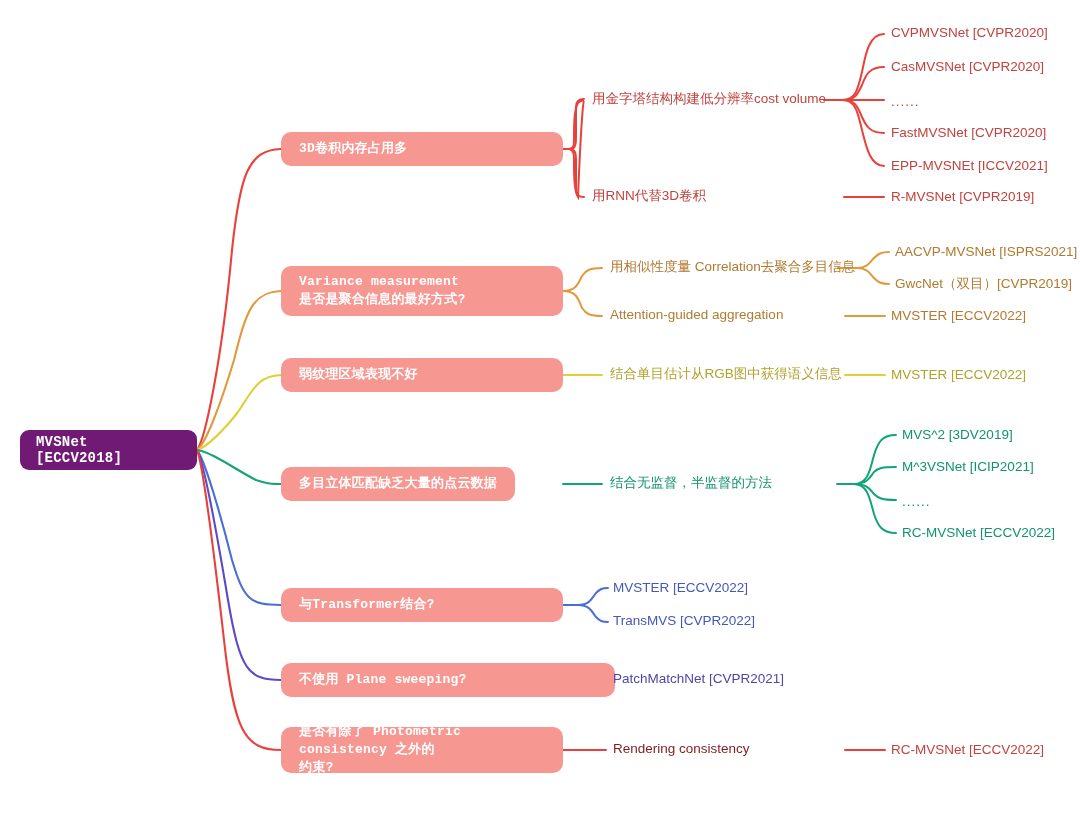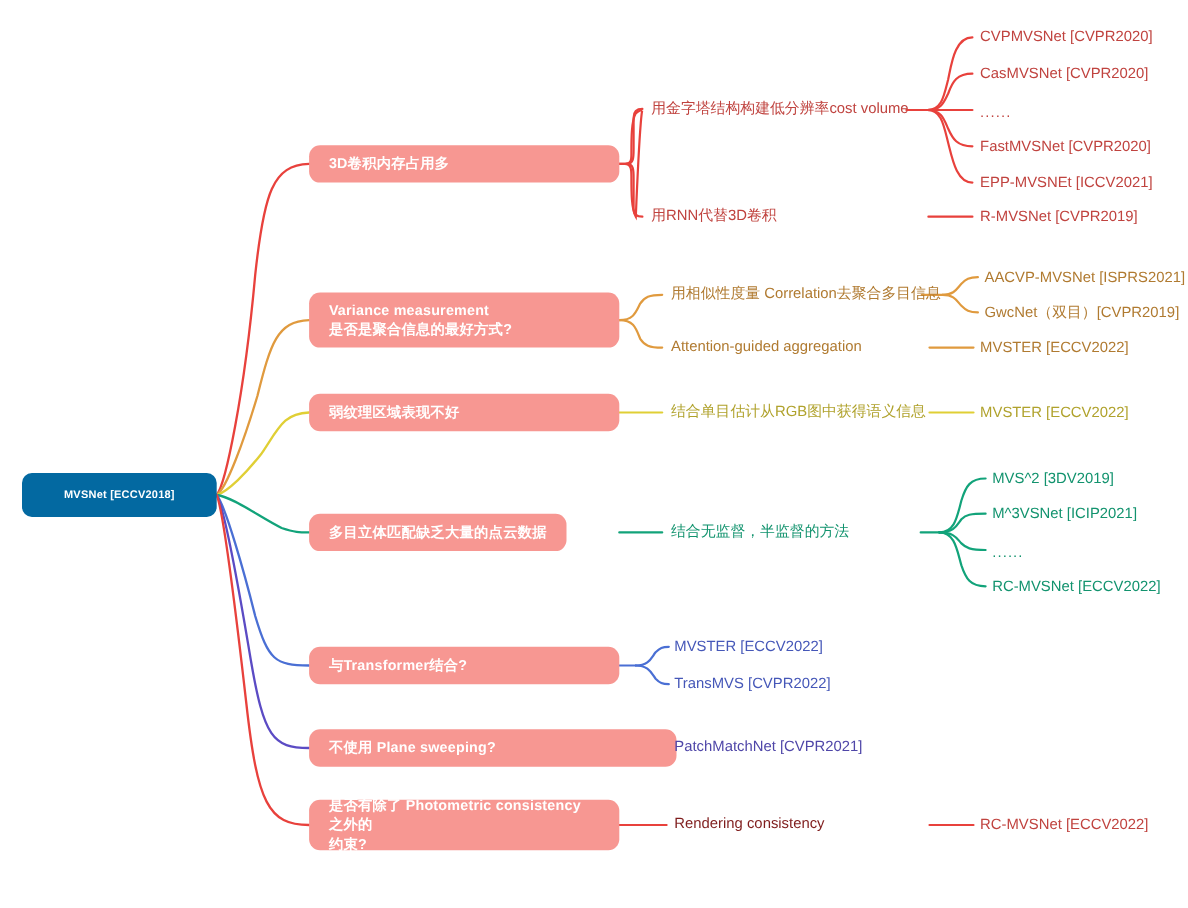--- a/index.html
+++ b/index.html
@@ -16,24 +16,25 @@
   .node{
     position:absolute;
     box-sizing:border-box;
     border-radius:10px;
     color:#ffffff;
     font-weight:bold;
     letter-spacing:.2px;
     display:flex;
     align-items:center;
     white-space:pre-line;
+    font-family:Liberation Mono, monospace;
   }
   .node.root{
-    background:#0369a1;
-    font-size:10px;
+    background:#701a75;
+    font-size:14px;
     padding:0 16px;
     border-radius:9px;
     justify-content:center;
   }
   .node.main{
     background:#f79792;
     font-size:13px;
     padding:0 18px;
     line-height:18px;
   }

